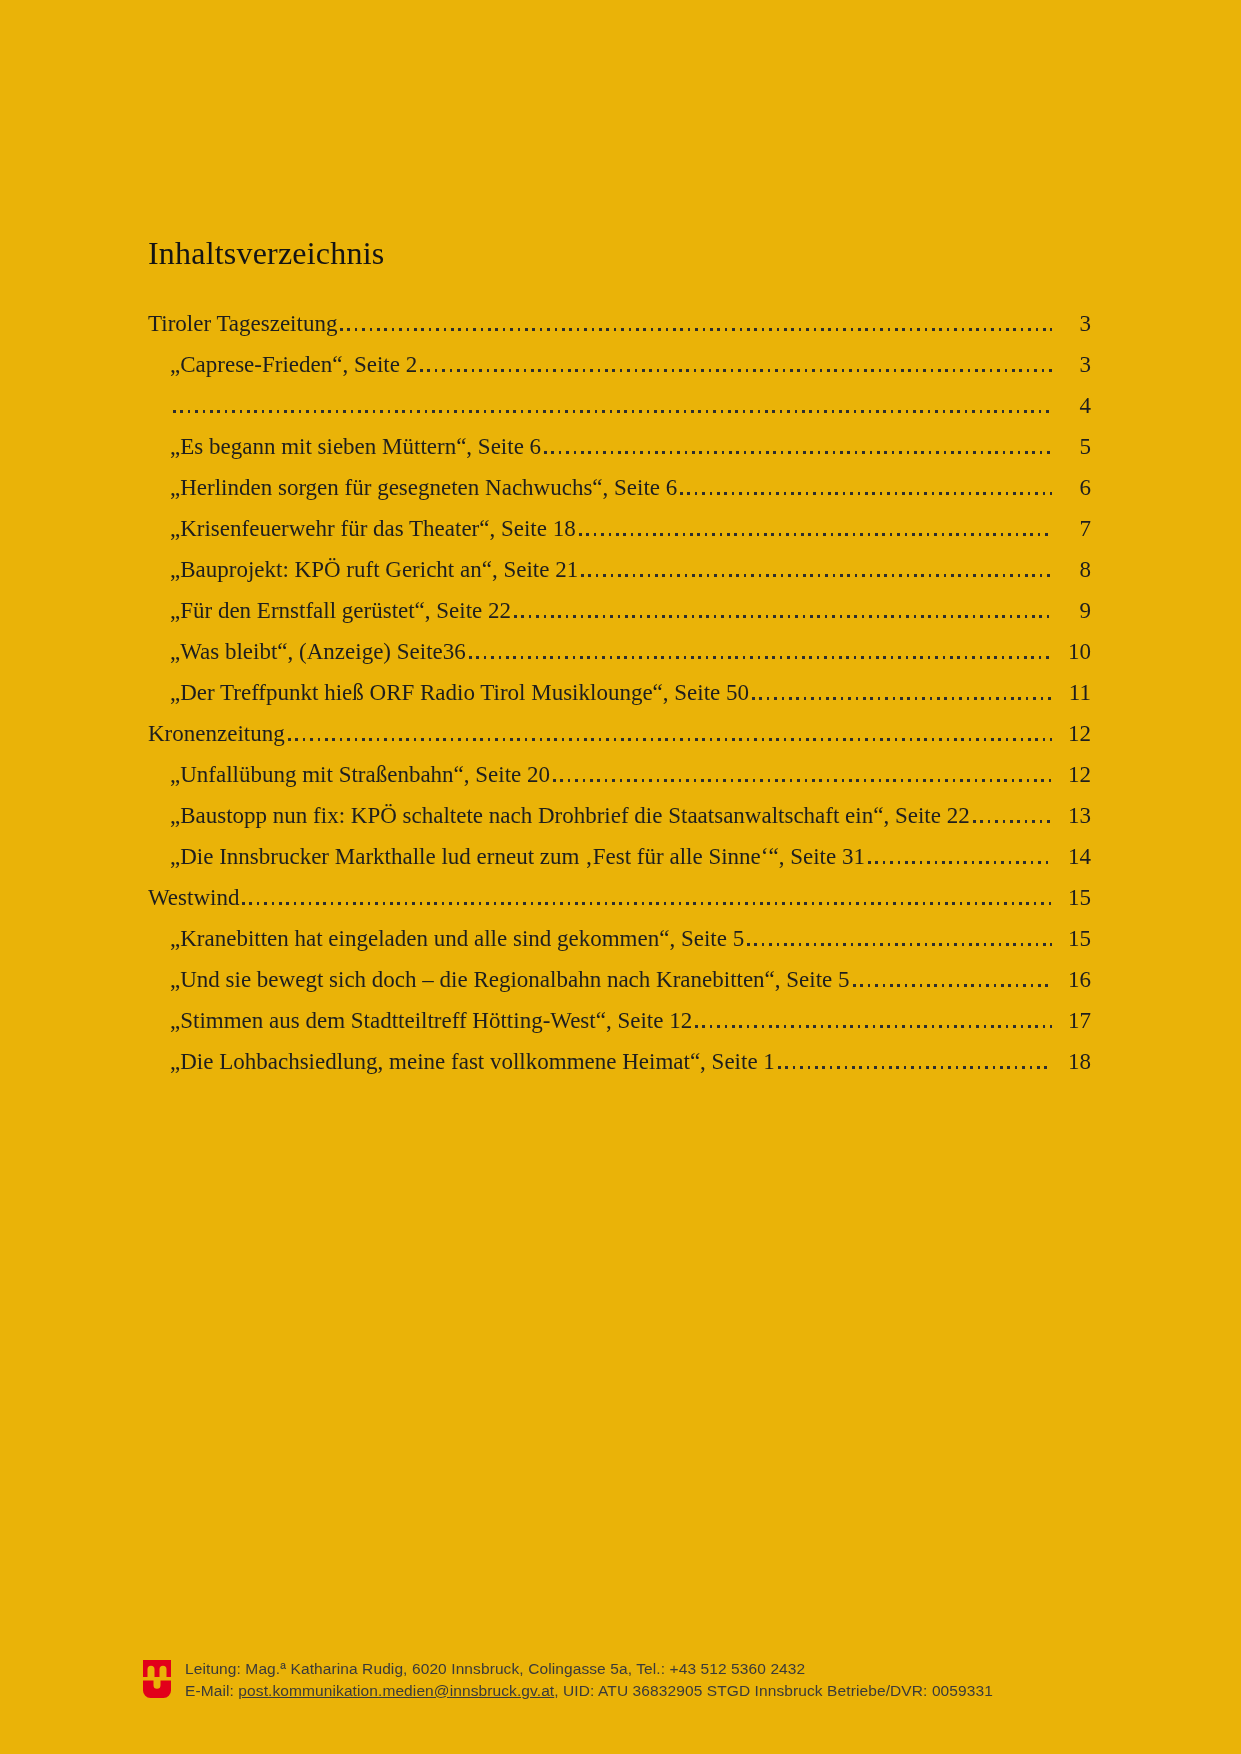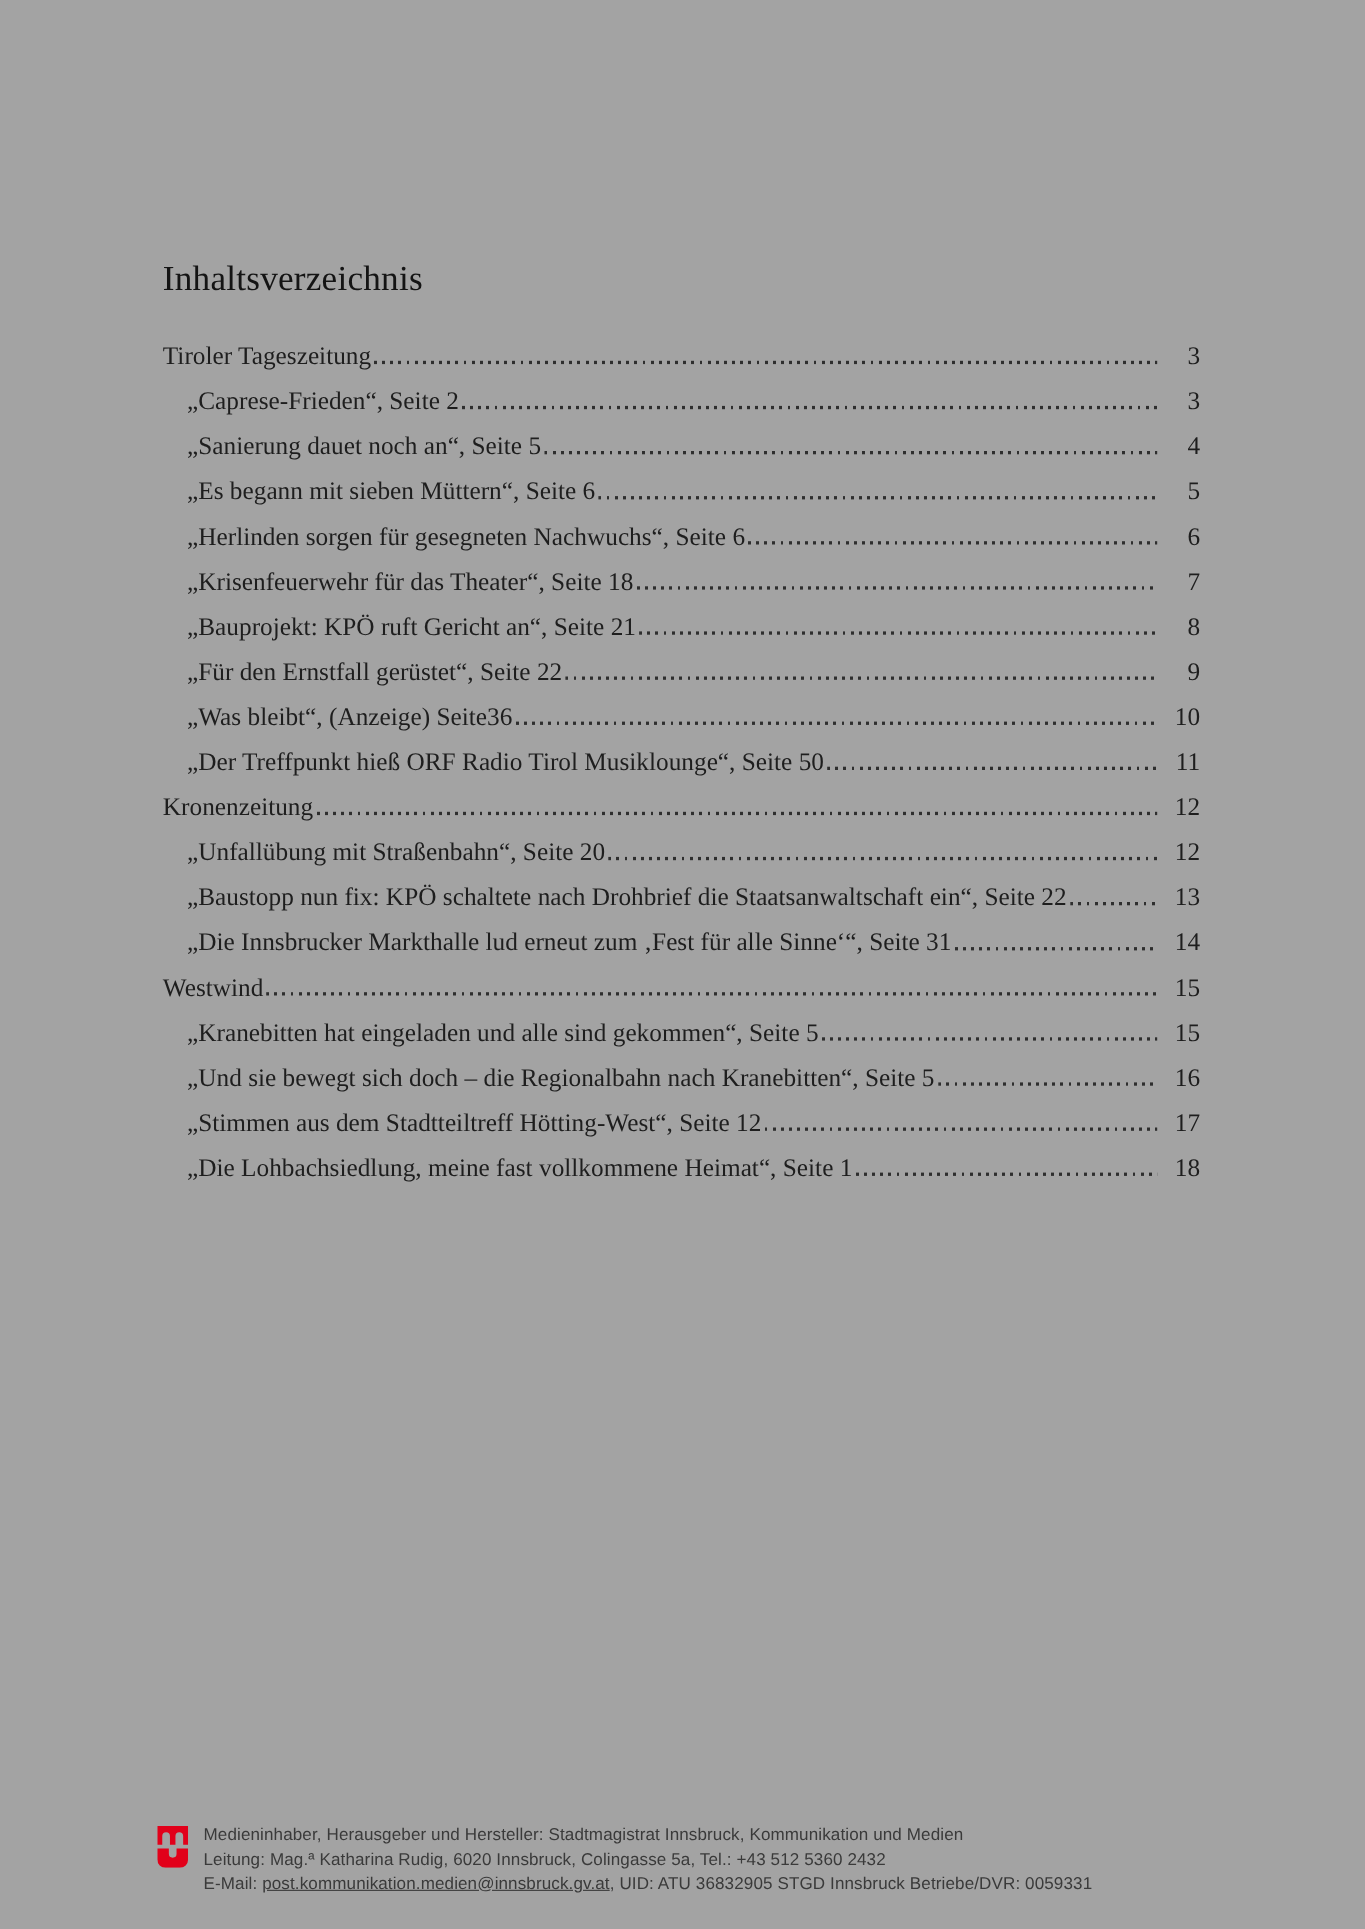--- a/index.html
+++ b/index.html
@@ -1,20 +1,20 @@
 <!DOCTYPE html>
 <html><head>
 <meta charset="utf-8">
 <style>
   html,body{margin:0;padding:0;background:#888;}
   .page{
     position:relative;
     width:1241px;height:1754px;
     margin:0 auto;
-    background:#a3a3a3;
+    background:#eab308;
     font-family:"Liberation Sans", sans-serif;
     color:#1e1e1e;
     overflow:hidden;
   }
   .content{
     position:absolute;
     left:148px;right:150px;top:0;
   }
   .doc-title{
     margin:235px 0 40px 0;
@@ -86,21 +86,20 @@
           <span class="toc-label">Tiroler Tageszeitung</span>
           <span class="toc-leader"></span>
           <span class="toc-page">3</span>
         </div>
         <div class="toc-row level-2">
           <span class="toc-label">„Caprese-Frieden“, Seite 2</span>
           <span class="toc-leader"></span>
           <span class="toc-page">3</span>
         </div>
         <div class="toc-row level-2">
-          <span class="toc-label">„Sanierung dauet noch an“, Seite 5</span>
           <span class="toc-leader"></span>
           <span class="toc-page">4</span>
         </div>
         <div class="toc-row level-2">
           <span class="toc-label">„Es begann mit sieben Müttern“, Seite 6</span>
           <span class="toc-leader"></span>
           <span class="toc-page">5</span>
         </div>
         <div class="toc-row level-2">
           <span class="toc-label">„Herlinden sorgen für gesegneten Nachwuchs“, Seite 6</span>
@@ -181,18 +180,17 @@
   </div>
 
   <div class="footer">
     <svg class="footer-logo" viewBox="0 0 28 38" xmlns="http://www.w3.org/2000/svg">
       <g fill="#e2001a" fill-rule="evenodd">
         <path d="M0,0 H28 V17 H0 Z M4.5,17 V9.2 A3.5,3.5 0 0 1 11.5,9.2 V17 Z M16.5,17 V9.2 A3.5,3.5 0 0 1 23.5,9.2 V17 Z"></path>
         <path d="M0,20.5 H28 V30.5 A7.5,7.5 0 0 1 20.5,38 H7.5 A7.5,7.5 0 0 1 0,30.5 Z M10.5,20.5 V25.3 A3.5,3.5 0 0 0 17.5,25.3 V20.5 Z"></path>
       </g>
     </svg>
     <div class="footer-text">
-      <div>Medieninhaber, Herausgeber und Hersteller: Stadtmagistrat Innsbruck, Kommunikation und Medien</div>
       <div>Leitung: Mag.ª Katharina Rudig, 6020 Innsbruck, Colingasse 5a, Tel.: +43 512 5360 2432</div>
       <div><span>E-Mail: </span><span class="email-link">post.kommunikation.medien@innsbruck.gv.at</span><span>, UID: ATU 36832905 STGD Innsbruck Betriebe/DVR: 0059331</span></div>
     </div>
   </div>
 </div>
 
 </body></html>

